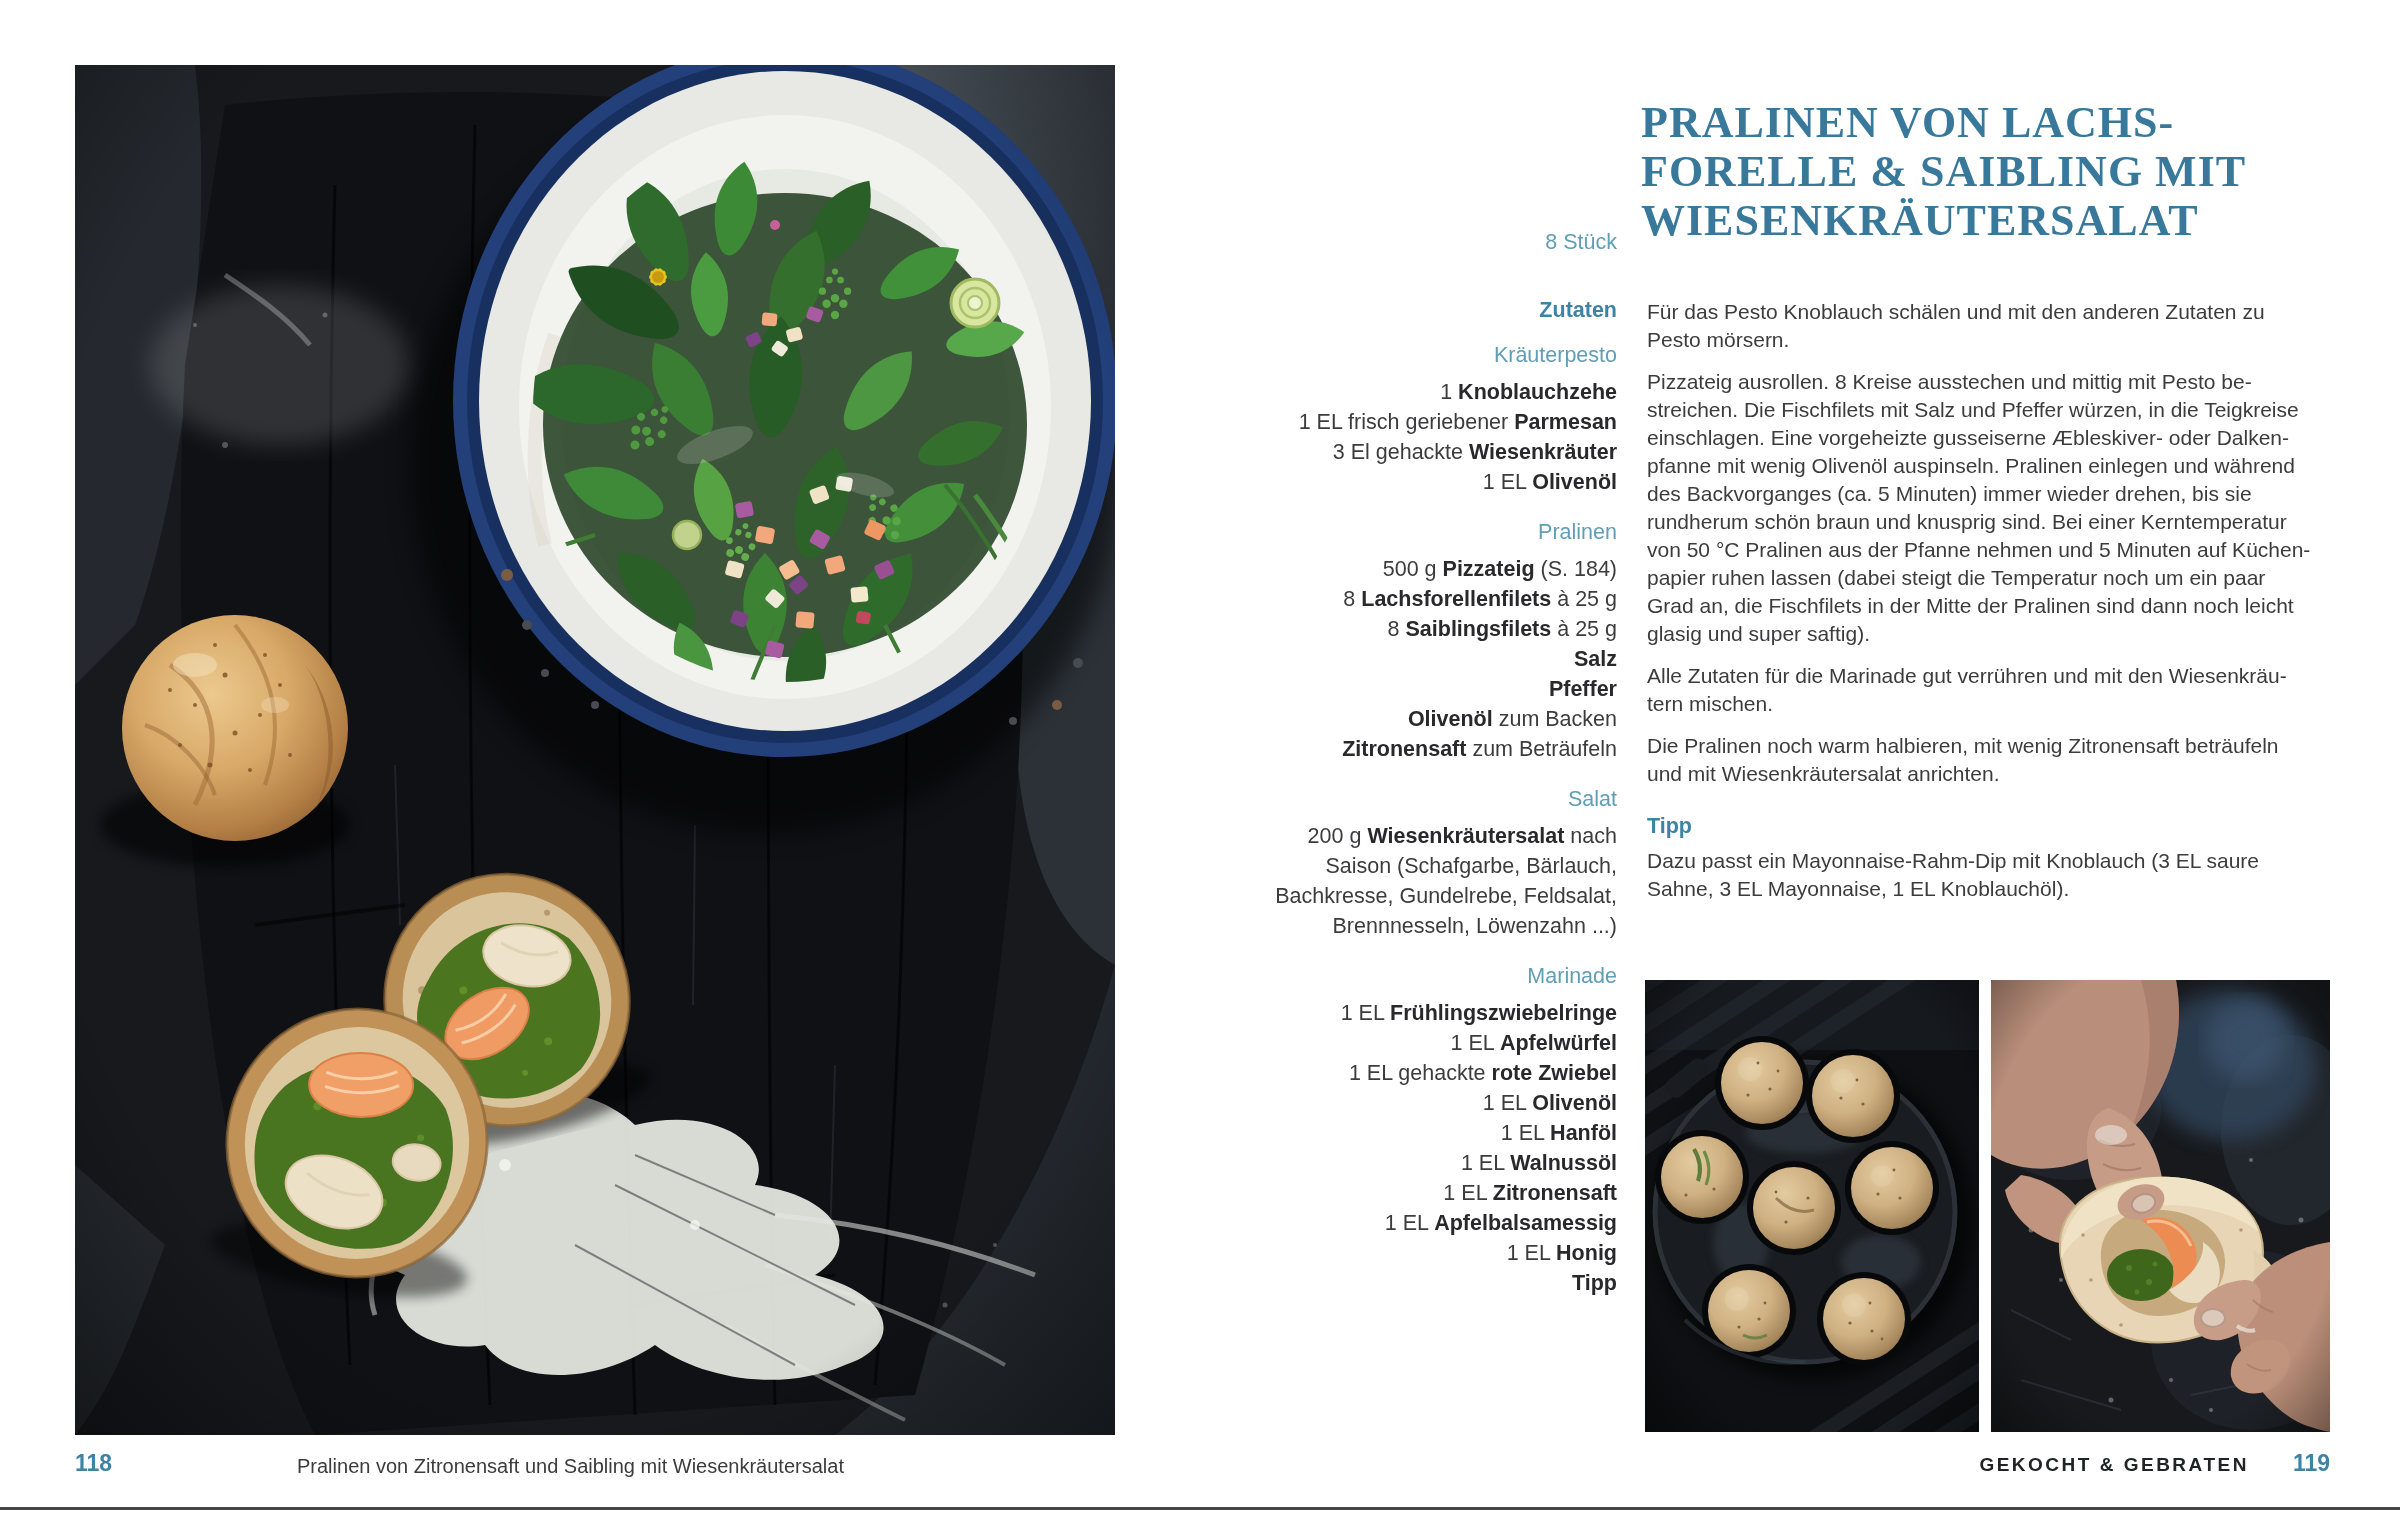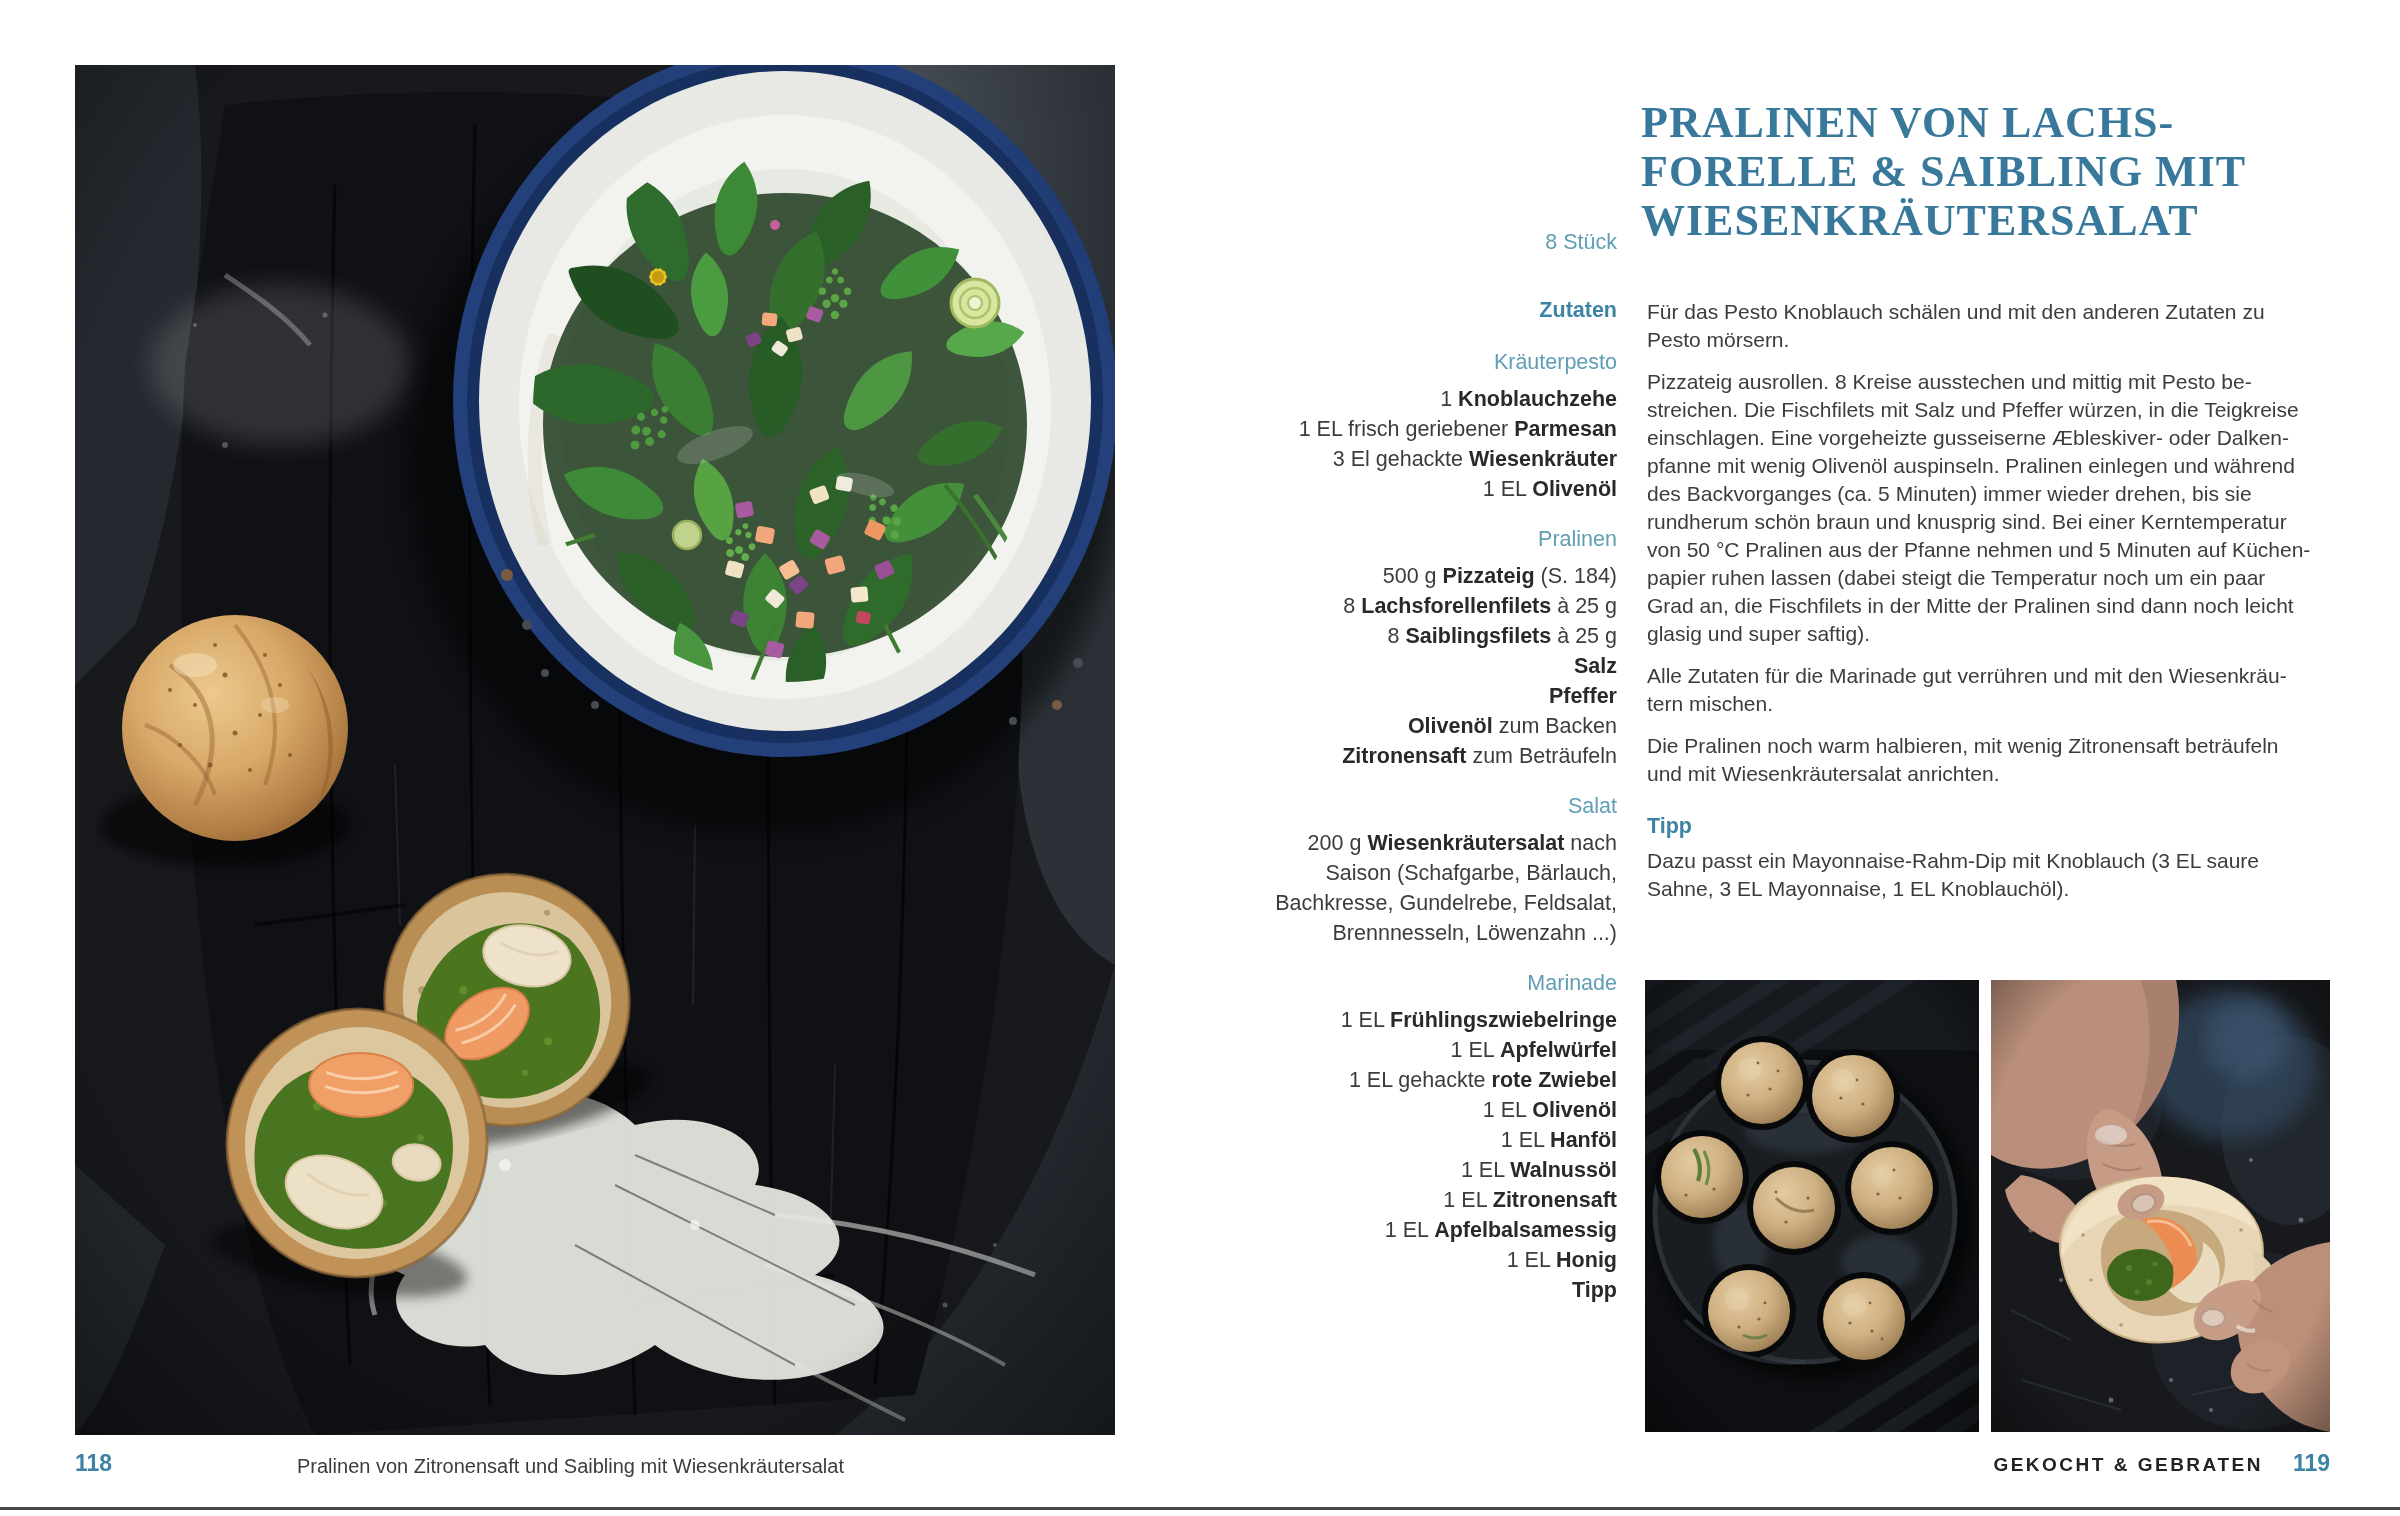--- a/index.html
+++ b/index.html
@@ -23,38 +23,38 @@
   .caption{left:297px;top:1455px;font-size:20px;color:var(--body);}
 
   
   .recipe-title{left:1641px;top:98px;margin:0;white-space:pre;
      font-family:"Liberation Serif",serif;font-weight:700;font-size:44px;line-height:49px;
      letter-spacing:1px;color:var(--teal-dark);}
   .yield{right:783px;top:230px;font-size:21.5px;color:var(--teal-light);}
 
   
   .ingredients{left:1260px;top:298px;width:357px;text-align:right;font-size:21.5px;}
-  .ing-head{font-weight:700;color:var(--teal);margin:0 0 24px;}
+  .ing-head{font-weight:700;color:var(--teal);margin:0 0 17px;}
   .ing-section{margin:0 0 20px;}
   .ing-subhead{color:var(--teal-light);margin:0 0 7px;line-height:30px;}
   .ing-item{line-height:30px;white-space:pre-line;color:var(--body);text-align:right;}
   .ing-item .b{font-weight:700;color:var(--bold);}
 
   
   .method{left:1647px;top:298px;width:648px;font-size:21px;}
   .para{margin:0 0 14px;white-space:pre;line-height:28px;color:var(--body);}
   .tip-head{font-weight:700;color:var(--teal);margin:26px 0 8px;font-size:21.5px;}
   .tip-text{margin:0;white-space:pre;line-height:28px;color:var(--body);}
 
   
   .photo-pan{left:1645px;top:980px;width:334px;height:452px;}
   .photo-hands{left:1991px;top:980px;width:339px;height:452px;}
 
   
-  .footer-right{right:70px;top:1450px;display:flex;align-items:baseline;gap:30px;}
+  .footer-right{right:70px;top:1450px;display:flex;align-items:baseline;gap:44px;}
   .footer-section{font-size:19px;font-weight:700;letter-spacing:2.5px;color:#222325;}
   .footer-right-pn{font-size:23px;font-weight:700;color:var(--teal);}
 
   .page-edge{left:0;top:1507px;width:2400px;height:3px;background:#474747;}
 </style>
 </head>
 <body>
 
 <div class="spread">
 

